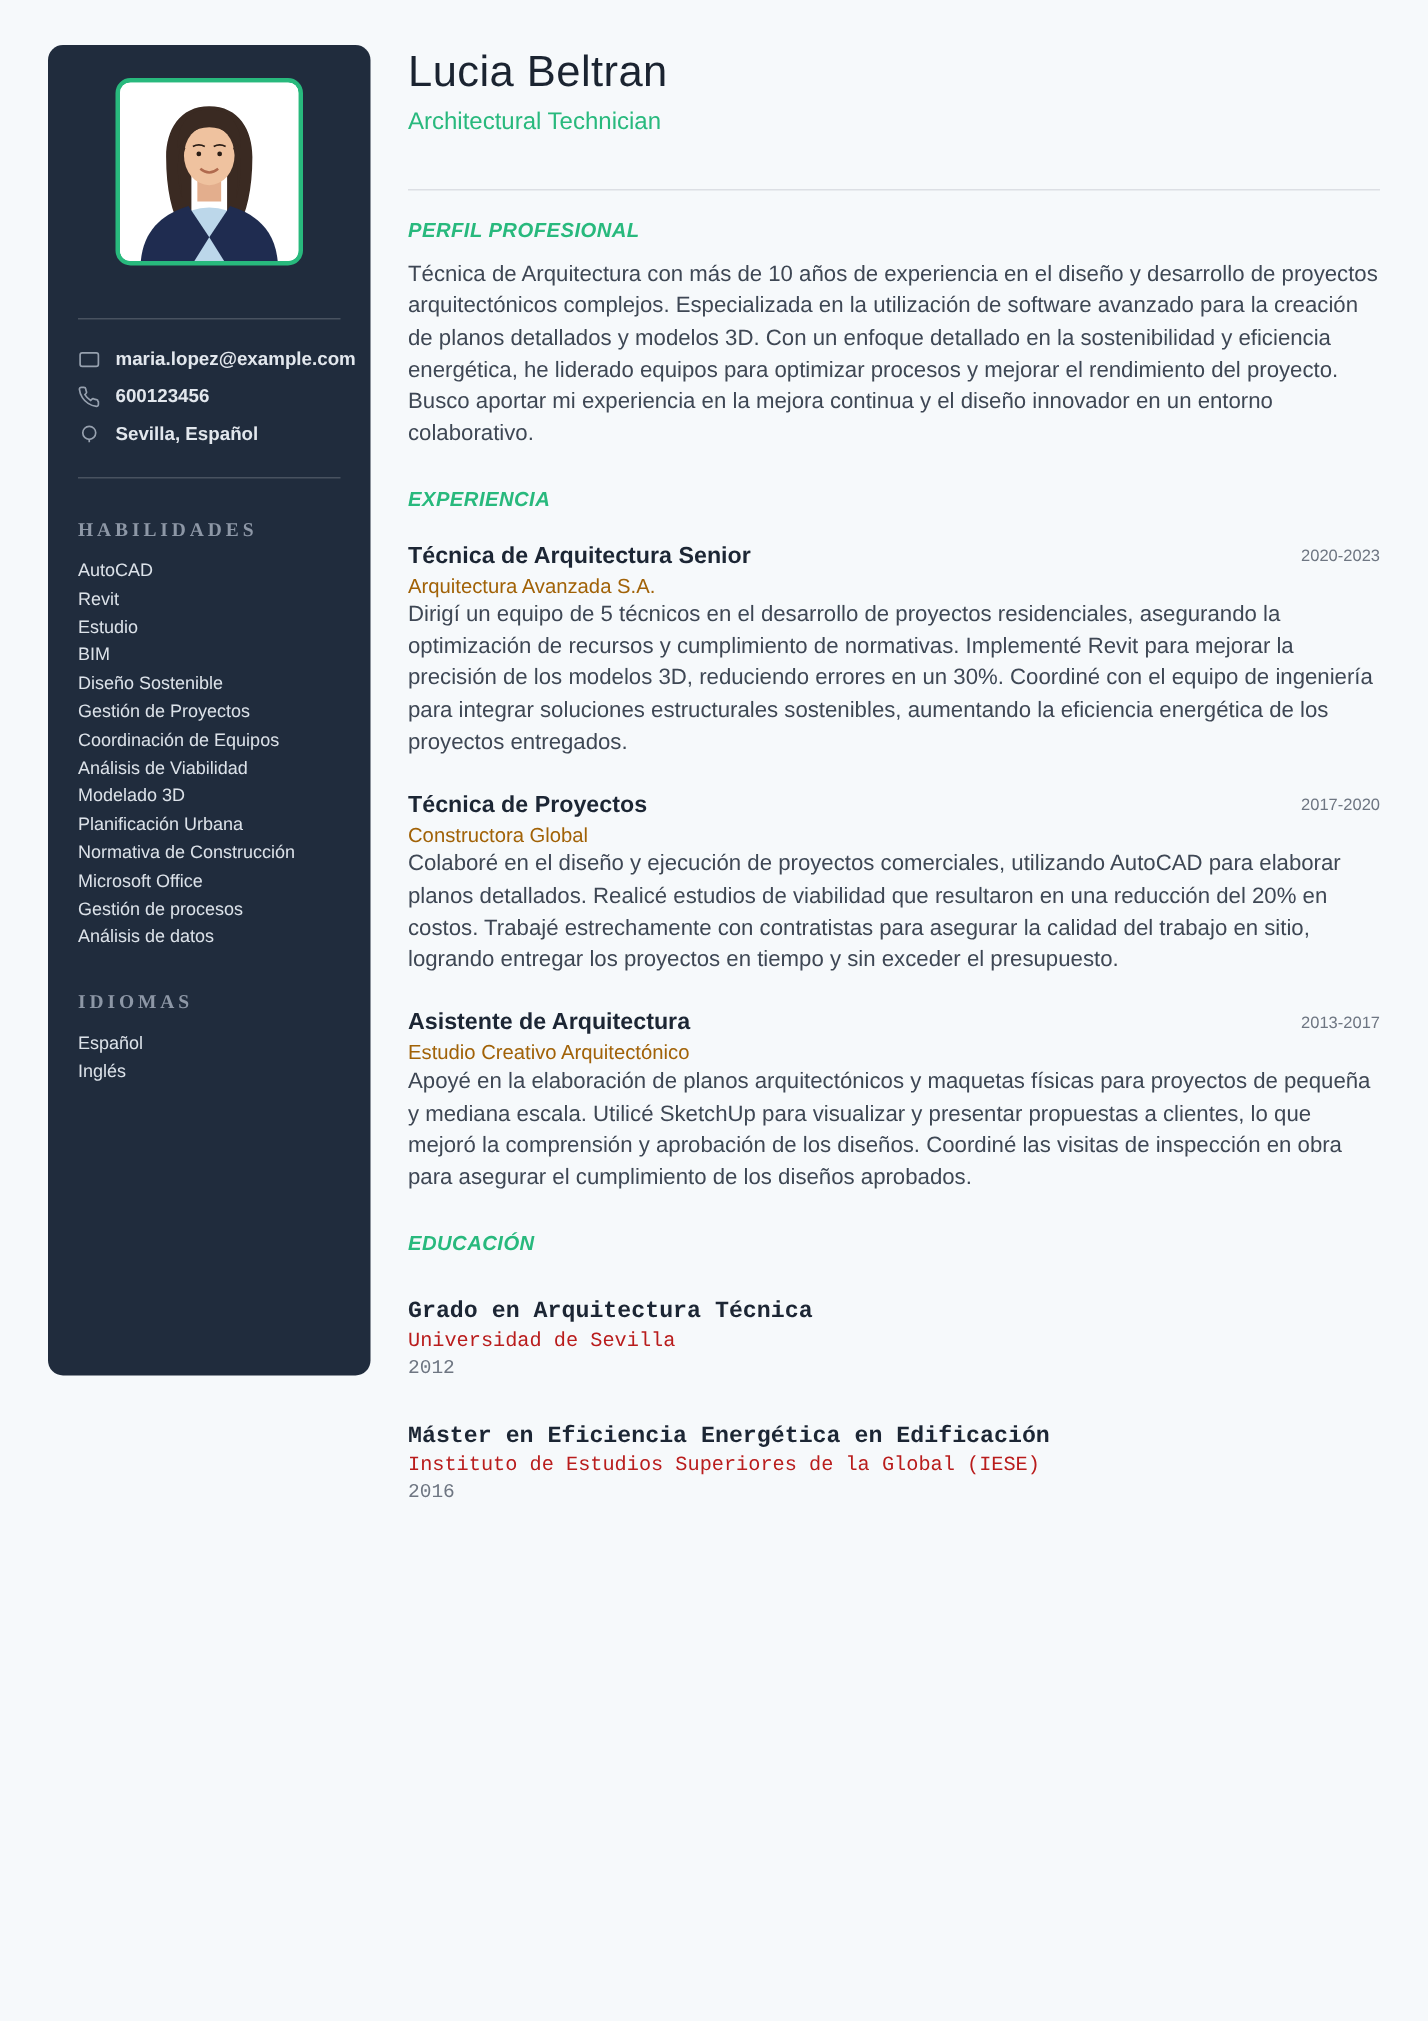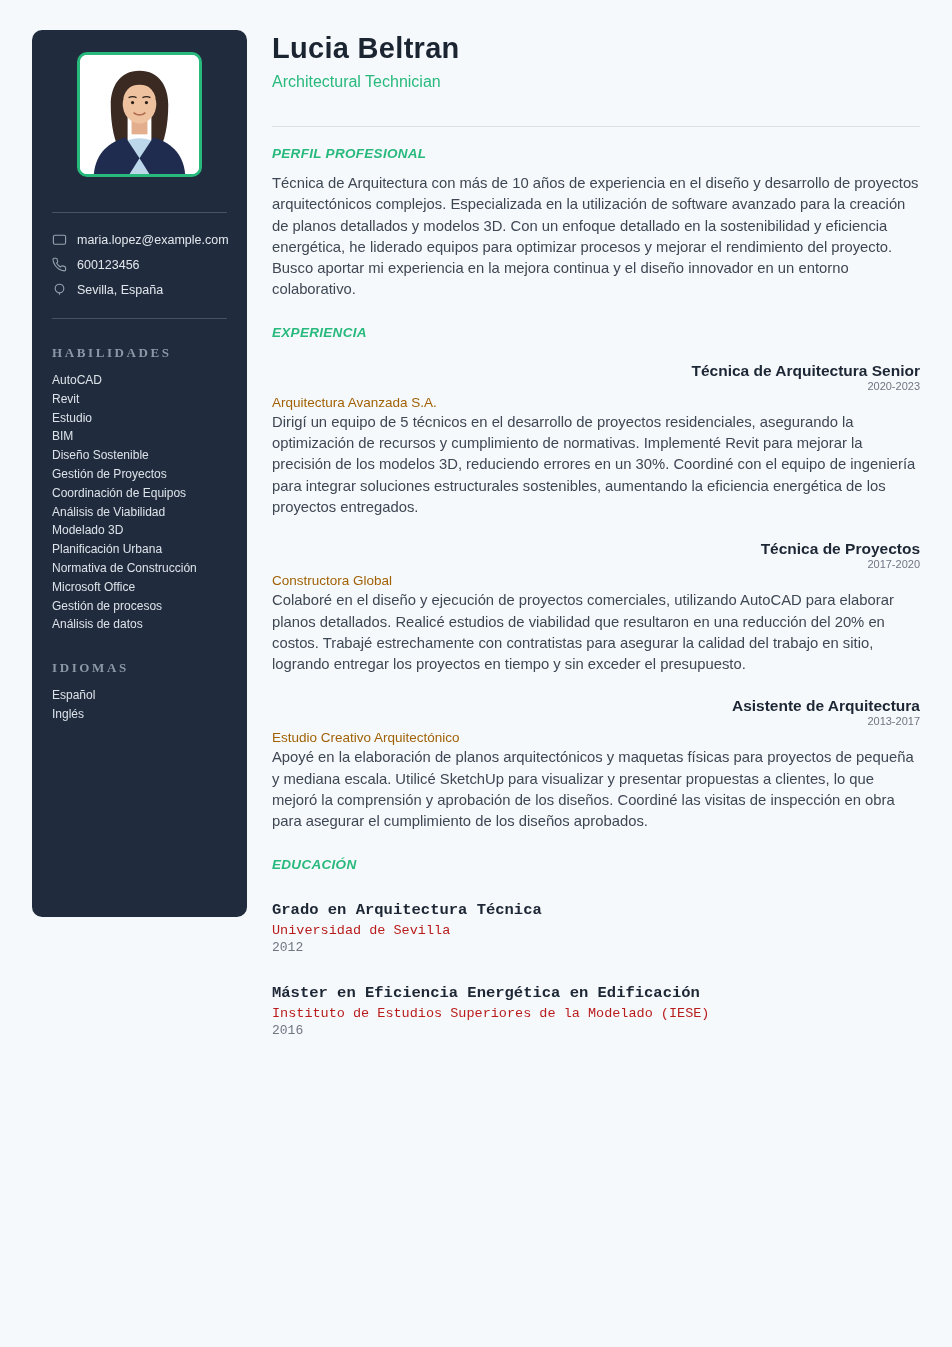--- a/index.html
+++ b/index.html
@@ -28,23 +28,23 @@
     overflow: hidden;
   }
   .photo-frame svg { display: block; width: 100%; height: 100%; }
   .side-divider {
     border: none;
     border-top: 1px solid rgba(255,255,255,0.18);
     margin: 35px 0 14px 0;
   }
   .contact { list-style: none; margin: 0; padding: 0; }
   .contact li {
-    display: flex; align-items: center; gap: 10px;
+    display: flex; align-items: flex-start; gap: 10px;
     padding: 5px 0;
-    color: #e2e7ed; font-size: 12.5px;
+    color: #e2e7ed; font-size: 12.5px; font-weight: bold;
   }
   .contact .cicon { width: 15px; height: 15px; flex: 0 0 15px; display: inline-flex; }
   .contact .cicon svg { width: 15px; height: 15px; }
   .side-divider2 {
     border: none;
     border-top: 1px solid rgba(255,255,255,0.18);
     margin: 16px 0 0 0;
   }
   .side-heading {
     color: #8d97a6;
@@ -56,21 +56,21 @@
   .side-list { list-style: none; margin: 0; padding: 0; }
   .side-list li {
     color: #dce2e9; font-size: 12px; line-height: 18.8px;
   }
   
   .main {
     position: absolute; left: 272px; top: 31px; width: 648px;
   }
   .name {
     margin: 0;
-    font-size: 29px; font-weight: 700;
+    font-size: 29px; font-weight: 400;
     color: #1b2431; letter-spacing: 0.3px;
     line-height: 34px;
   }
   .subtitle {
     margin-top: 8px;
     font-size: 16px; color: #28b97d;
   }
   .top-rule {
     border: none; border-top: 1px solid #dcdfe4;
     margin: 35px 0 0 0;
@@ -82,21 +82,21 @@
     margin: 24px 0 0 0;
     font-style: italic;
   }
   .section-heading.first { margin-top: 19px; }
   .profile-text {
     margin: 12px 0 0 0;
     font-size: 14.8px; line-height: 21.3px;
     color: #3e4754;
   }
   .job { margin-top: 22px; }
-  .job-head { display: flex; justify-content: space-between; align-items: flex-end; flex-direction: column; }
+  .job-head { display: flex; justify-content: space-between; align-items: center; }
   .job-title { font-size: 15.5px; font-weight: bold; color: #1c2634; }
   .job-dates { font-size: 11px; color: #6e7682; white-space: nowrap; }
   .job-company { margin-top: 3px; font-size: 13.5px; color: #a16207; }
   .job-desc { margin: 2px 0 0 0; font-size: 14.8px; line-height: 21.3px; color: #3e4754; }
   .degree { margin-top: 29px; font-family: Liberation Mono, monospace; }
   .degree-title { font-size: 15.5px; font-weight: bold; color: #1c2634; }
   .degree-school { margin-top: 4px; font-size: 13.5px; color: #b91c1c; }
   .degree-year { margin-top: 2px; font-size: 13px; color: #6e7682; }
 </style>
 </head>
@@ -149,21 +149,21 @@
       </span>
       <span>600123456</span>
     </li>
     <li>
       <span class="cicon">
         <svg viewBox="0 0 16 16">
             <circle cx="8" cy="7" r="4.6" fill="none" stroke="#97a1af" stroke-width="1.2"></circle>
             <path d="M8 11.6 L8 13.6" stroke="#97a1af" stroke-width="1.2"></path>
           </svg>
       </span>
-      <span>Sevilla, España</span>
+      <span>Sevilla, Español</span>
     </li>
   </ul>
 
   <hr class="side-divider2">
 
   <h3 class="side-heading">HABILIDADES</h3>
   <ul class="side-list">
     <li>AutoCAD</li>
     <li>Revit</li>
     <li>Estudio</li>
@@ -227,16 +227,16 @@
   <h2 class="section-heading">EDUCACIÓN</h2>
 
   <div class="degree">
     <div class="degree-title">Grado en Arquitectura Técnica</div>
     <div class="degree-school">Universidad de Sevilla</div>
     <div class="degree-year">2012</div>
   </div>
 
   <div class="degree">
     <div class="degree-title">Máster en Eficiencia Energética en Edificación</div>
-    <div class="degree-school">Instituto de Estudios Superiores de la Modelado (IESE)</div>
+    <div class="degree-school">Instituto de Estudios Superiores de la Global (IESE)</div>
     <div class="degree-year">2016</div>
   </div>
 </main>
 
 </body></html>

